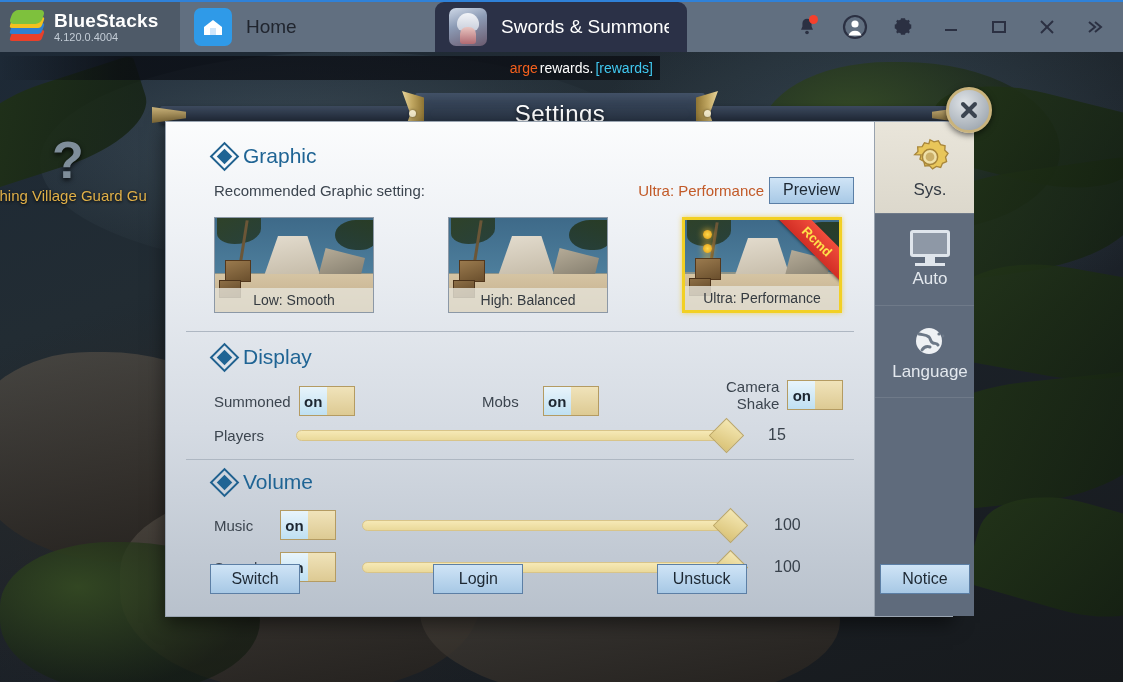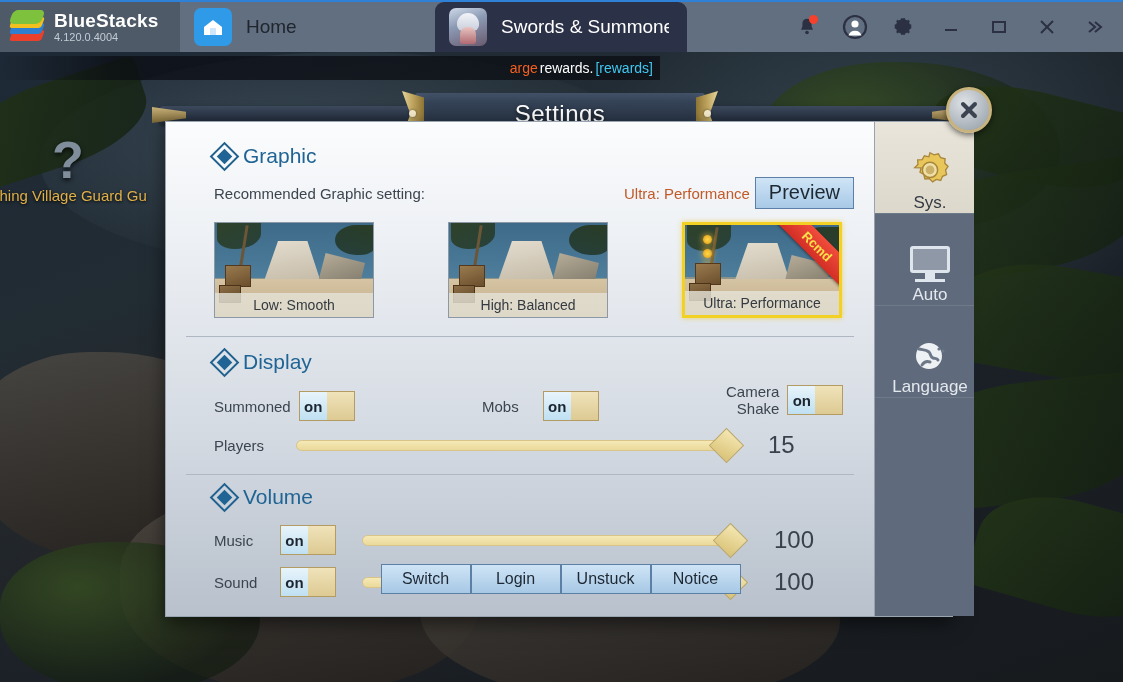--- a/index.html
+++ b/index.html
@@ -211,21 +211,21 @@
   .divider { height: 1px; background: #aeb7c2; margin: 0 0 0 -28px; width: 668px; }
 
   .row-label { color: #3c454f; font-size: 15px; }
 
   
   #graphic-sub { color: #3c454f; font-size: 15px; }
   #graphic-head-row { display: flex; align-items: center; }
   #ultra-label { color: #c25a28; font-size: 15px; margin-left: auto; margin-right: 5px; }
   #preview-btn {
     background: linear-gradient(180deg,#cfe4f6,#a8c9e6);
-    border: 1px solid #5b7fa6; color: #1d2833; font-size: 20px;
+    border: 1px solid #5b7fa6; color: #1d2833; font-size: 16px;
     padding: 3px 13px 4px;
   }
 
   #thumbs { display: flex; gap: 74px; margin-top: 13px; }
   .thumb {
     width: 160px; height: 96px; position: relative; overflow: hidden;
     border: 1px solid #8c98a6;
     background: linear-gradient(180deg,#3b5d78 0%, #4e7a93 30%, #7f8c86 55%, #c6b393 74%, #ddc9a8 100%);
   }
   .thumb.sel { border: 3px solid #f2d024; box-shadow: 0 0 5px rgba(240,200,40,.7); }
@@ -300,44 +300,44 @@
   .track {
     height: 11px; border-radius: 6px;
     background: linear-gradient(180deg,#f6e9b6,#ead99a);
     border: 1px solid #d8c489;
   }
   .knob {
     position: absolute; width: 25px; height: 25px;
     background: linear-gradient(160deg,#f4e7b2,#d9c276);
     border: 1px solid #bda765; transform: rotate(45deg);
   }
-  .slider-val { font-size: 24px; color: #39424c; }
+  .slider-val { font-size: 16px; color: #39424c; }
 
   
   #btn-row {
-    position: absolute; left: 53px; bottom: 22px; width: 683px;
-    display: flex; justify-content: center;
+    position: absolute; left: 44px; bottom: 22px; width: 760px;
+    display: flex; justify-content: space-between;
   }
   .dlg-btn {
     width: 90px; height: 30px;
     background: linear-gradient(180deg,#cfe4f6,#a7c8e5);
     border: 1px solid #5c7fa5;
     color: #1d2833; font-size: 16px;
     display: flex; align-items: center; justify-content: center;
   }
 
   
   #sidebar {
     width: 100px; flex: 0 0 auto; background: #5f6b7c;
     border-left: 1px solid #98a2ae;
     display: flex; flex-direction: column; align-items: stretch;
   }
   .side-item {
     height: 92px; display: flex; flex-direction: column;
-    align-items: center; justify-content: flex-end; gap: 3px;
+    align-items: center; justify-content: center; gap: 3px;
     border-bottom: 1px solid #6f7a89;
     padding-left: 11px;
   }
   .side-item.active {
     background: linear-gradient(180deg,#e9e5da 0%, #dcd8cc 100%);
   }
   .side-label { font-size: 17px; color: #e3e8ee; }
   .side-item.active .side-label { color: #343b44; }
 
   .gear-ic { width: 42px; height: 42px; position: relative; }

